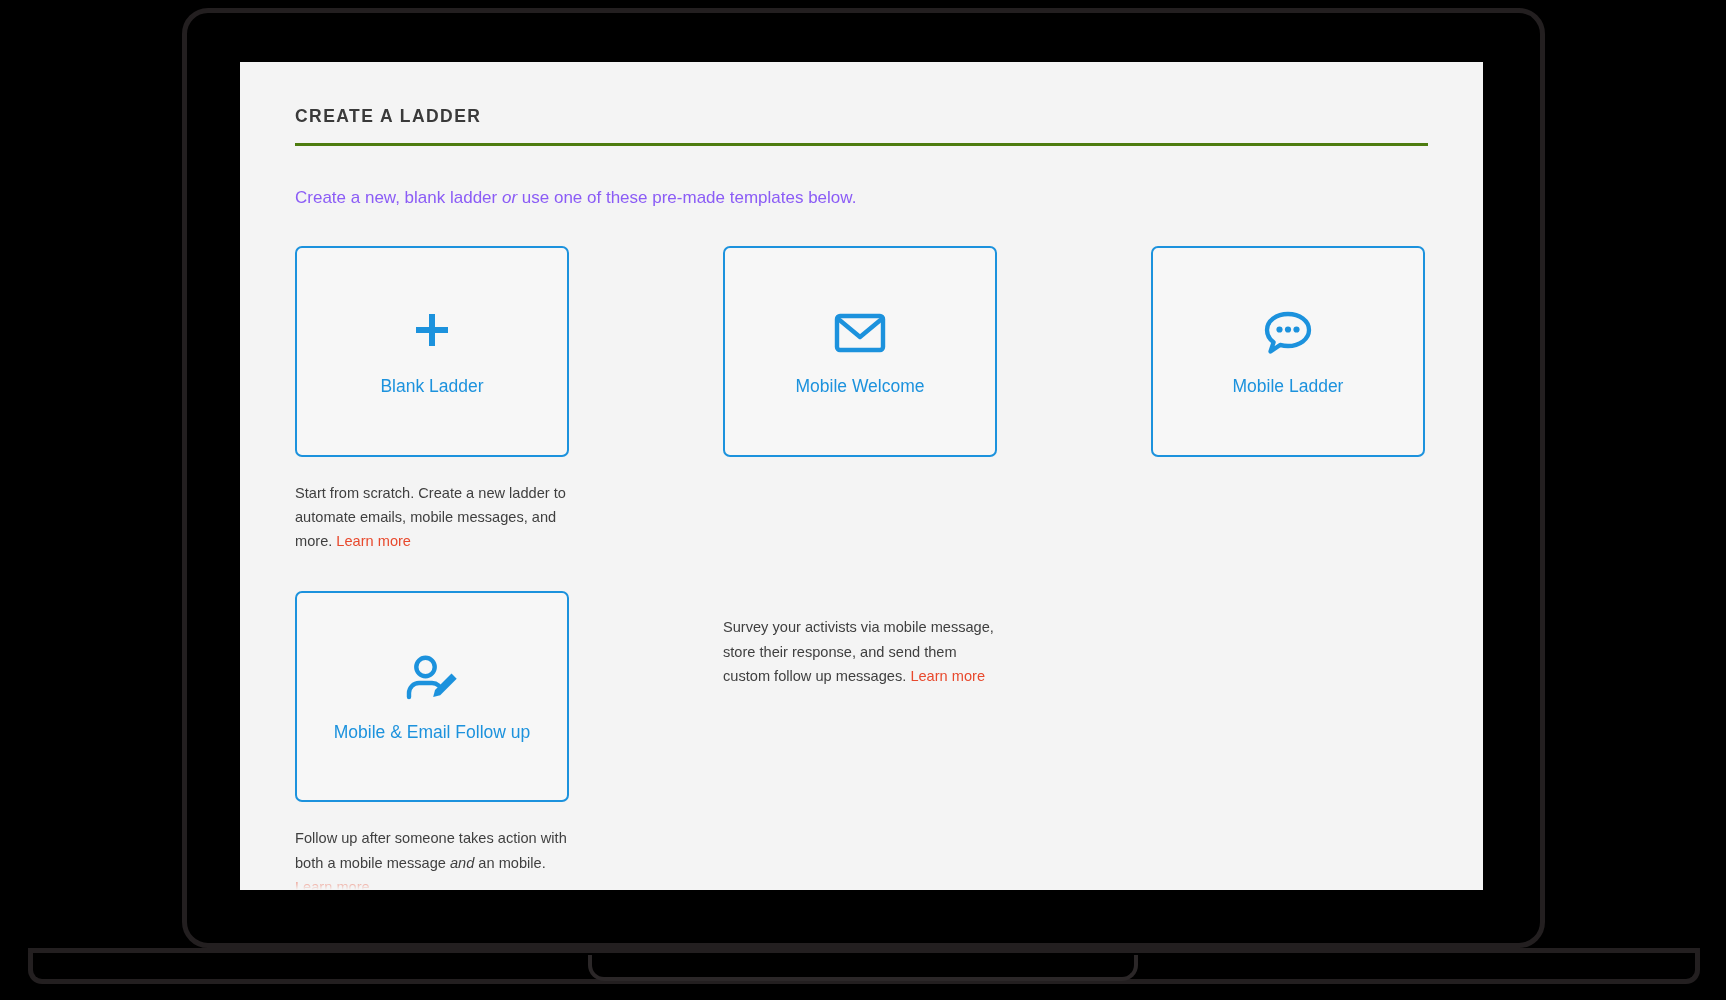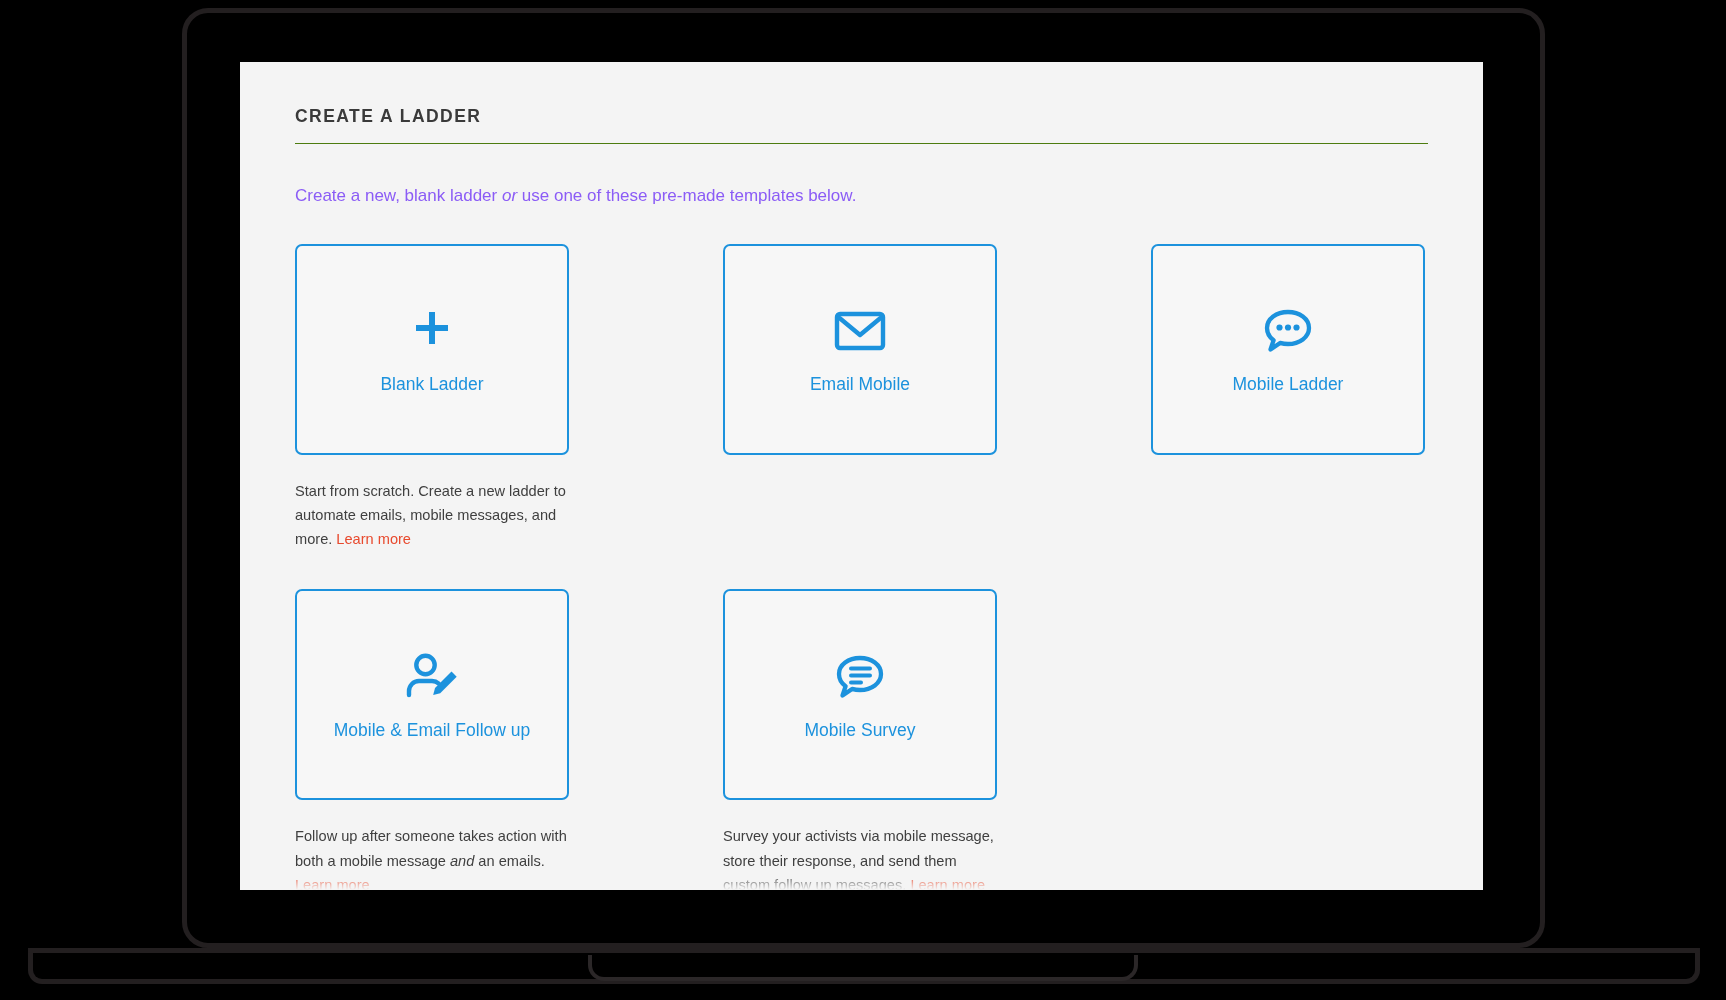--- a/index.html
+++ b/index.html
@@ -61,21 +61,21 @@
     padding:44px 55px 0 55px;
   }
 
   
   .page-header {
     font-size:17.5px;
     font-weight:bold;
     letter-spacing:1.45px;
     color:#3a3a3a;
     padding-bottom:16px;
-    border-bottom:1px solid #4d7c0f;
+    border-bottom:3px solid #4d7c0f;
     margin-bottom:40px;
   }
   .intro {
     font-size:17px;
     color:#8b5cf6;
     margin-bottom:36px;
     line-height:1.4;
   }
   .intro em { font-style:italic; }
 
@@ -165,21 +165,21 @@
             <div class="desc"><span>Start from scratch. Create a new ladder to automate emails, mobile messages, and more. </span> <a class="learn" href="#">Learn more</a></div>
           </div>
           <div class="tpl">
             <div class="tile">
               <span class="ico">
                 <svg width="52" height="42" viewBox="0 0 52 42">
                   <rect x="3" y="4" width="46" height="34" rx="3" fill="none" stroke="#1c92dd" stroke-width="4.4"></rect>
                   <path d="M5.5 8 L26 25 L46.5 8" fill="none" stroke="#1c92dd" stroke-width="4.4" stroke-linecap="round" stroke-linejoin="round"></path>
                 </svg>
               </span>
-              <span class="tile-label">Email Mobile</span>
+              <span class="tile-label">Mobile Welcome</span>
             </div>
           </div>
           <div class="tpl">
             <div class="tile">
               <span class="ico">
                 <svg width="52" height="48" viewBox="0 0 52 48">
                   <path d="M26 5 C37.6 5 47 11.9 47 21 C47 30.1 37.6 37 26 37 C23.2 37 20.5 36.6 18.1 35.9 L8.5 42.5 L11.6 33.2 C7.4 30.2 5 25.9 5 21 C5 11.9 14.4 5 26 5 Z" fill="none" stroke="#1c92dd" stroke-width="4.3" stroke-linejoin="round"></path>
                   <circle cx="17.5" cy="20.5" r="3.1" fill="#1c92dd"></circle>
                   <circle cx="26" cy="20.5" r="3.1" fill="#1c92dd"></circle>
                   <circle cx="34.5" cy="20.5" r="3.1" fill="#1c92dd"></circle>
@@ -192,34 +192,23 @@
             <div class="tile">
               <span class="ico">
                 <svg width="54" height="48" viewBox="0 0 54 48">
                   <circle cx="20.5" cy="12" r="9.2" fill="none" stroke="#1c92dd" stroke-width="4.4"></circle>
                   <path d="M4 42 v-4 c0-5.5 4.5-10 10-10 h13 c2.6 0 5 1 6.8 2.6" fill="none" stroke="#1c92dd" stroke-width="4.4" stroke-linecap="round"></path>
                   <path d="M46.5 18.5 l5.2 5.2 -16.5 16.5 -7 1.8 1.8-7 z" fill="#1c92dd"></path>
                 </svg>
               </span>
               <span class="tile-label">Mobile &amp; Email Follow up</span>
             </div>
-            <div class="desc"><span>Follow up after someone takes action with both a mobile message </span><em>and</em><span> an emails.</span> <a class="learn" href="#">Learn more</a></div>
-          </div>
-          <div class="tpl">
-            <div class="tile">
-              <span class="ico">
-                <svg width="52" height="48" viewBox="0 0 52 48">
-                  <path d="M26 5 C37.6 5 47 11.9 47 21 C47 30.1 37.6 37 26 37 C23.2 37 20.5 36.6 18.1 35.9 L8.5 42.5 L11.6 33.2 C7.4 30.2 5 25.9 5 21 C5 11.9 14.4 5 26 5 Z" fill="none" stroke="#1c92dd" stroke-width="4.3" stroke-linejoin="round"></path>
-                  <path d="M17 15.5 h19" stroke="#1c92dd" stroke-width="4" stroke-linecap="round"></path>
-                  <path d="M17 22.5 h19" stroke="#1c92dd" stroke-width="4" stroke-linecap="round"></path>
-                  <path d="M17 29.5 h10" stroke="#1c92dd" stroke-width="4" stroke-linecap="round"></path>
-                </svg>
-              </span>
-              <span class="tile-label">Mobile Survey</span>
-            </div>
+            <div class="desc"><span>Follow up after someone takes action with both a mobile message </span><em>and</em><span> an mobile.</span> <a class="learn" href="#">Learn more</a></div>
+          </div>
+          <div class="tpl">
             <div class="desc"><span>Survey your activists via mobile message, store their response, and send them custom follow up messages. </span> <a class="learn" href="#">Learn more</a></div>
           </div>
         </div>
 
     </div>
     <div class="scroll-fade"></div>
   </div>
 </div>
 
 </body></html>

